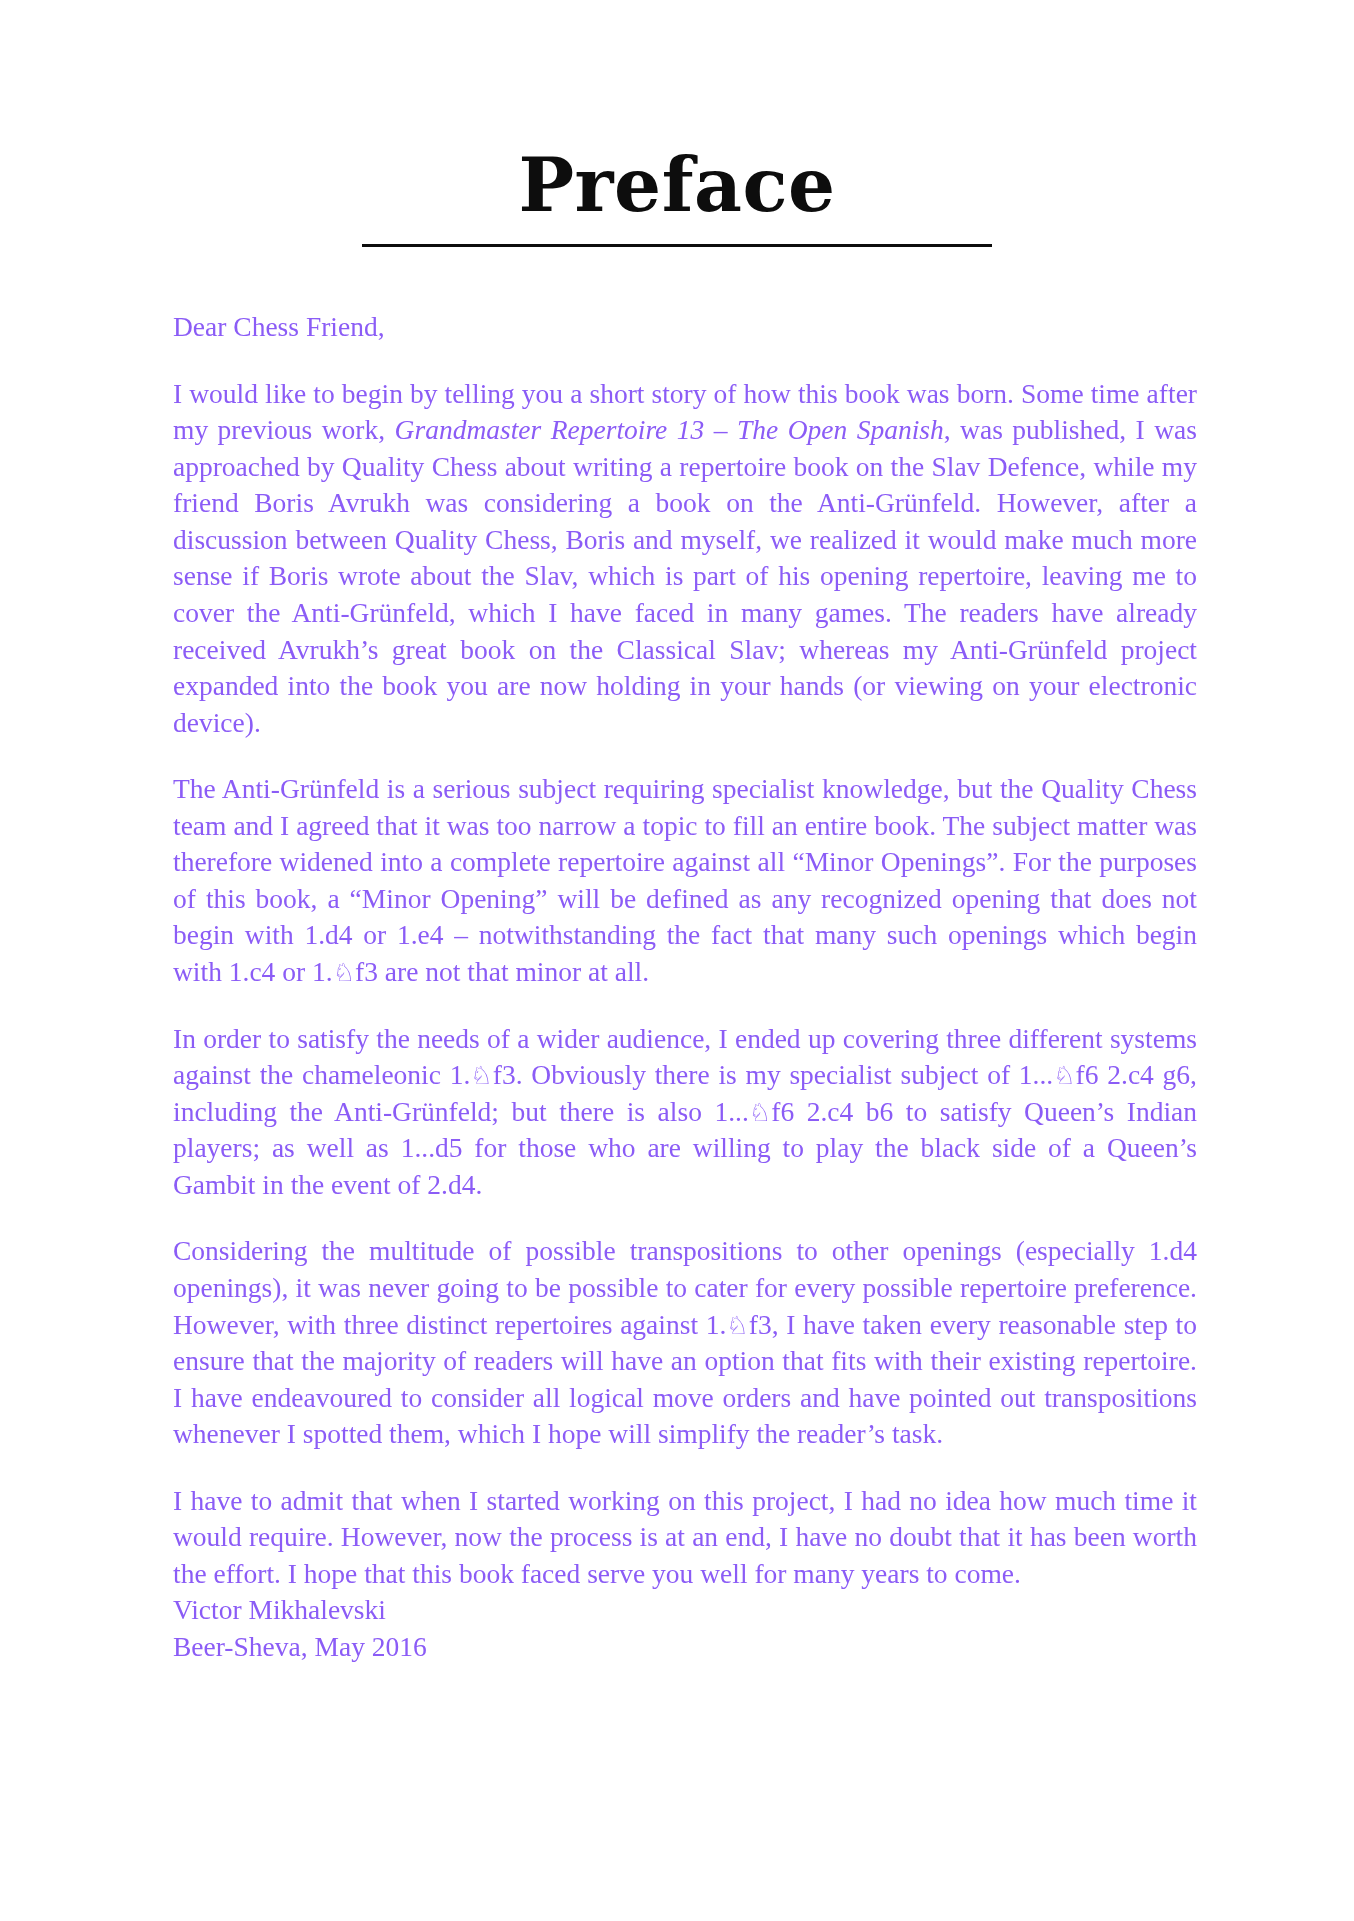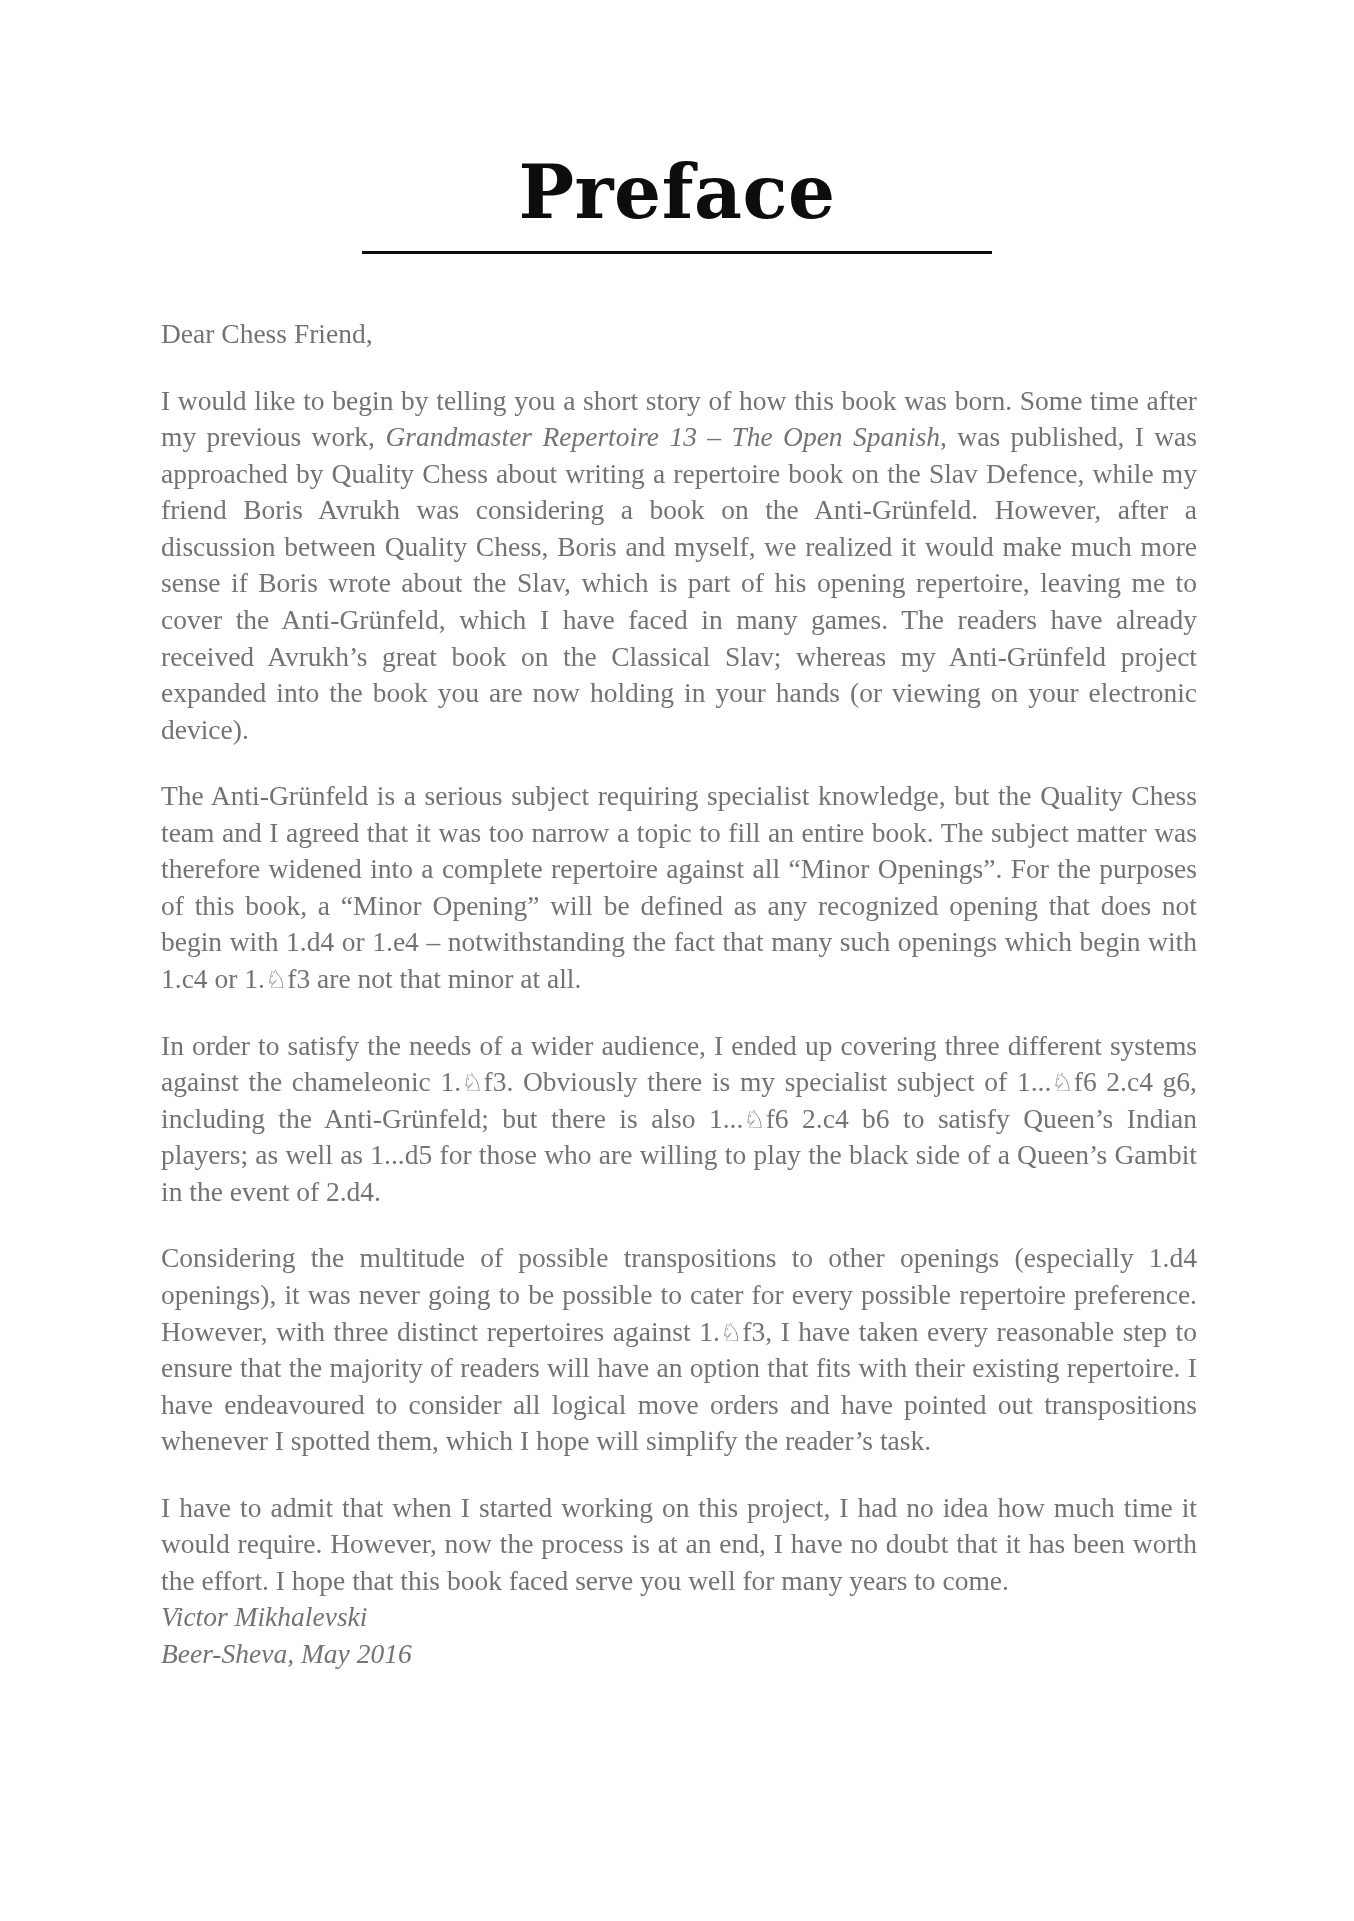--- a/index.html
+++ b/index.html
@@ -12,21 +12,21 @@
     height: 1921px;
     font-family: "Liberation Serif", serif;
     color: #141414;
     -webkit-font-smoothing: antialiased;
   }
   .page {
     position: relative;
     width: 1354px;
     height: 1921px;
     box-sizing: border-box;
-    padding: 7px;
+    padding: 0;
     overflow: hidden;
   }
   .title-block {
     margin-top: 148px;
     text-align: center;
   }
   .page-title {
     font-family: "DejaVu Serif", serif;
     font-weight: 700;
     font-size: 74px;
@@ -47,37 +47,36 @@
     padding-left: 30px;
     padding-right: 30px;
     box-sizing: border-box;
     margin-top: 62px;
   }
   p.para {
     font-size: 27.5px;
     line-height: 1.33;
     text-align: justify;
     text-justify: inter-word;
-    margin: 0 0 30px 4px;
-    color: #737373;
+    margin: 0 0 30px 16px;
+    color: #8b5cf6;
     hyphens: none;
   }
   p.para:last-child {
     margin-bottom: 0;
   }
   .salutation {
     text-align: left;
     margin-bottom: 36px;
   }
   .signoff {
     text-align: left;
     margin-top: 38px;
     margin-bottom: 0;
     line-height: 1.33;
-    font-style: italic;
   }
   .signoff .line {
     display: block;
   }
   em {
     font-style: italic;
     font-family: Liberation Serif, serif;
   }
   .knight {
     font-family: "DejaVu Sans", sans-serif;

